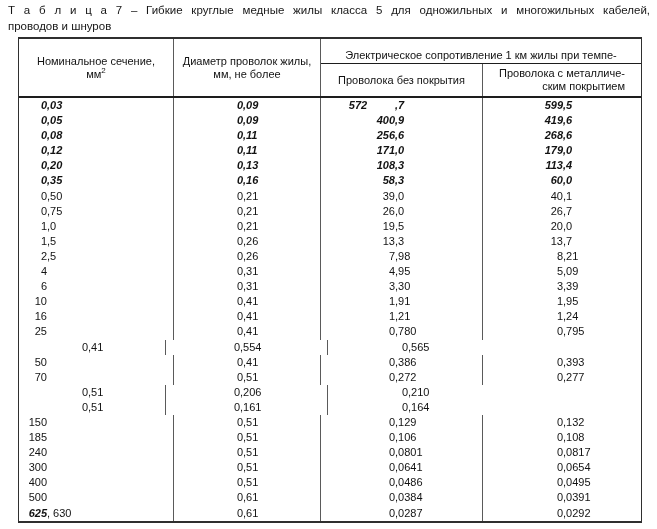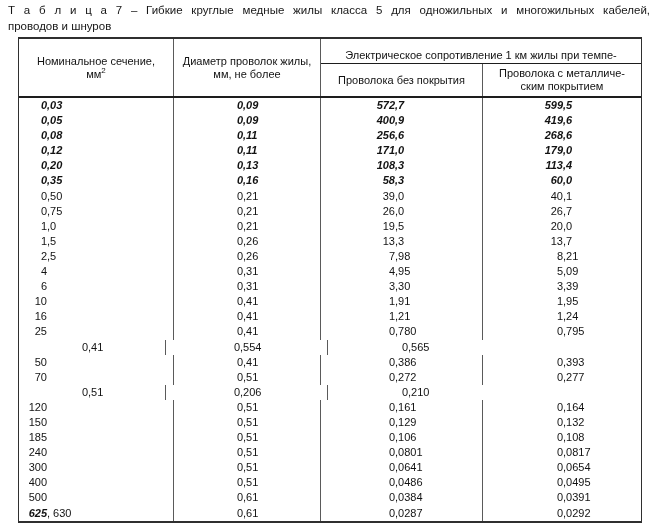--- a/index.html
+++ b/index.html
@@ -36,21 +36,21 @@
   .hc{box-sizing:border-box;display:flex;align-items:center;justify-content:center;padding:1px 4px;}
   .hc1{width:155px;}
   .hc2{width:147px;}
   .hgroup{flex:1;display:flex;flex-direction:column;box-sizing:border-box;}
   .hgroup-top{
     box-sizing:border-box;border-bottom:1.5px solid #1d1d1d;
     padding:10px 2px 1px 2px;
   }
   .hgroup-sub{flex:1;display:flex;}
   .hc3{width:162px;}
-  .hc4{flex:1;}
+  .hc4{flex:1;text-align:right;}
   sup{font-size:8px;line-height:0;}
 
   
   .tbody{width:100%;}
   .trow{display:flex;height:15.1px;line-height:15.1px;font-size:11px;}
   .trow.em{font-weight:bold;font-style:italic;}
   .cell{box-sizing:border-box;display:flex;overflow:hidden;white-space:pre;}
   .cb1{width:155px;}
   .cb2{width:147px;}
   .cb3{width:162px;}
@@ -96,21 +96,21 @@
             </div>
           </div>
         </div>
       </div>
     </div>
 
     <div class="tbody" id="tbody">
         <div class="trow em">
           <div class="cell cb1 vline"><span class="ip" style="width: 28px;">0</span><span class="fp">,03</span></div>
           <div class="cell cb2 vline"><span class="ip" style="width: 69px;">0</span><span class="fp">,09</span></div>
-          <div class="cell cb3 vline"><span class="ip" style="width: 74px;">572</span><span class="fp">,7</span></div>
+          <div class="cell cb3 vline"><span class="ip" style="width: 74px; text-align: center;">572</span><span class="fp">,7</span></div>
           <div class="cell cb4"><span class="ip" style="width: 80px;">599</span><span class="fp">,5</span></div>
         </div>
         <div class="trow em">
           <div class="cell cb1 vline"><span class="ip" style="width: 28px;">0</span><span class="fp">,05</span></div>
           <div class="cell cb2 vline"><span class="ip" style="width: 69px;">0</span><span class="fp">,09</span></div>
           <div class="cell cb3 vline"><span class="ip" style="width: 74px;">400</span><span class="fp">,9</span></div>
           <div class="cell cb4"><span class="ip" style="width: 80px;">419</span><span class="fp">,6</span></div>
         </div>
         <div class="trow em">
           <div class="cell cb1 vline"><span class="ip" style="width: 28px;">0</span><span class="fp">,08</span></div>
@@ -212,21 +212,20 @@
           <div class="cell cb2 vline"><span class="ip" style="width: 69px;">0</span><span class="fp">,51</span></div>
           <div class="cell cb3 vline"><span class="ip" style="width: 74px;">0</span><span class="fp">,272</span></div>
           <div class="cell cb4"><span class="ip" style="width: 80px;">0</span><span class="fp">,277</span></div>
         </div>
         <div class="trow">
           <div class="cell cb2 vline"><span class="ip" style="width: 69px;">0</span><span class="fp">,51</span></div>
           <div class="cell cb3 vline"><span class="ip" style="width: 74px;">0</span><span class="fp">,206</span></div>
           <div class="cell cb4"><span class="ip" style="width: 80px;">0</span><span class="fp">,210</span></div>
         </div>
         <div class="trow">
-          <div class="cell cb1 vline"><span class="ip" style="width: 28px;">120</span><span class="fp"></span></div>
           <div class="cell cb2 vline"><span class="ip" style="width: 69px;">0</span><span class="fp">,51</span></div>
           <div class="cell cb3 vline"><span class="ip" style="width: 74px;">0</span><span class="fp">,161</span></div>
           <div class="cell cb4"><span class="ip" style="width: 80px;">0</span><span class="fp">,164</span></div>
         </div>
         <div class="trow">
           <div class="cell cb1 vline"><span class="ip" style="width: 28px;">150</span><span class="fp"></span></div>
           <div class="cell cb2 vline"><span class="ip" style="width: 69px;">0</span><span class="fp">,51</span></div>
           <div class="cell cb3 vline"><span class="ip" style="width: 74px;">0</span><span class="fp">,129</span></div>
           <div class="cell cb4"><span class="ip" style="width: 80px;">0</span><span class="fp">,132</span></div>
         </div>

